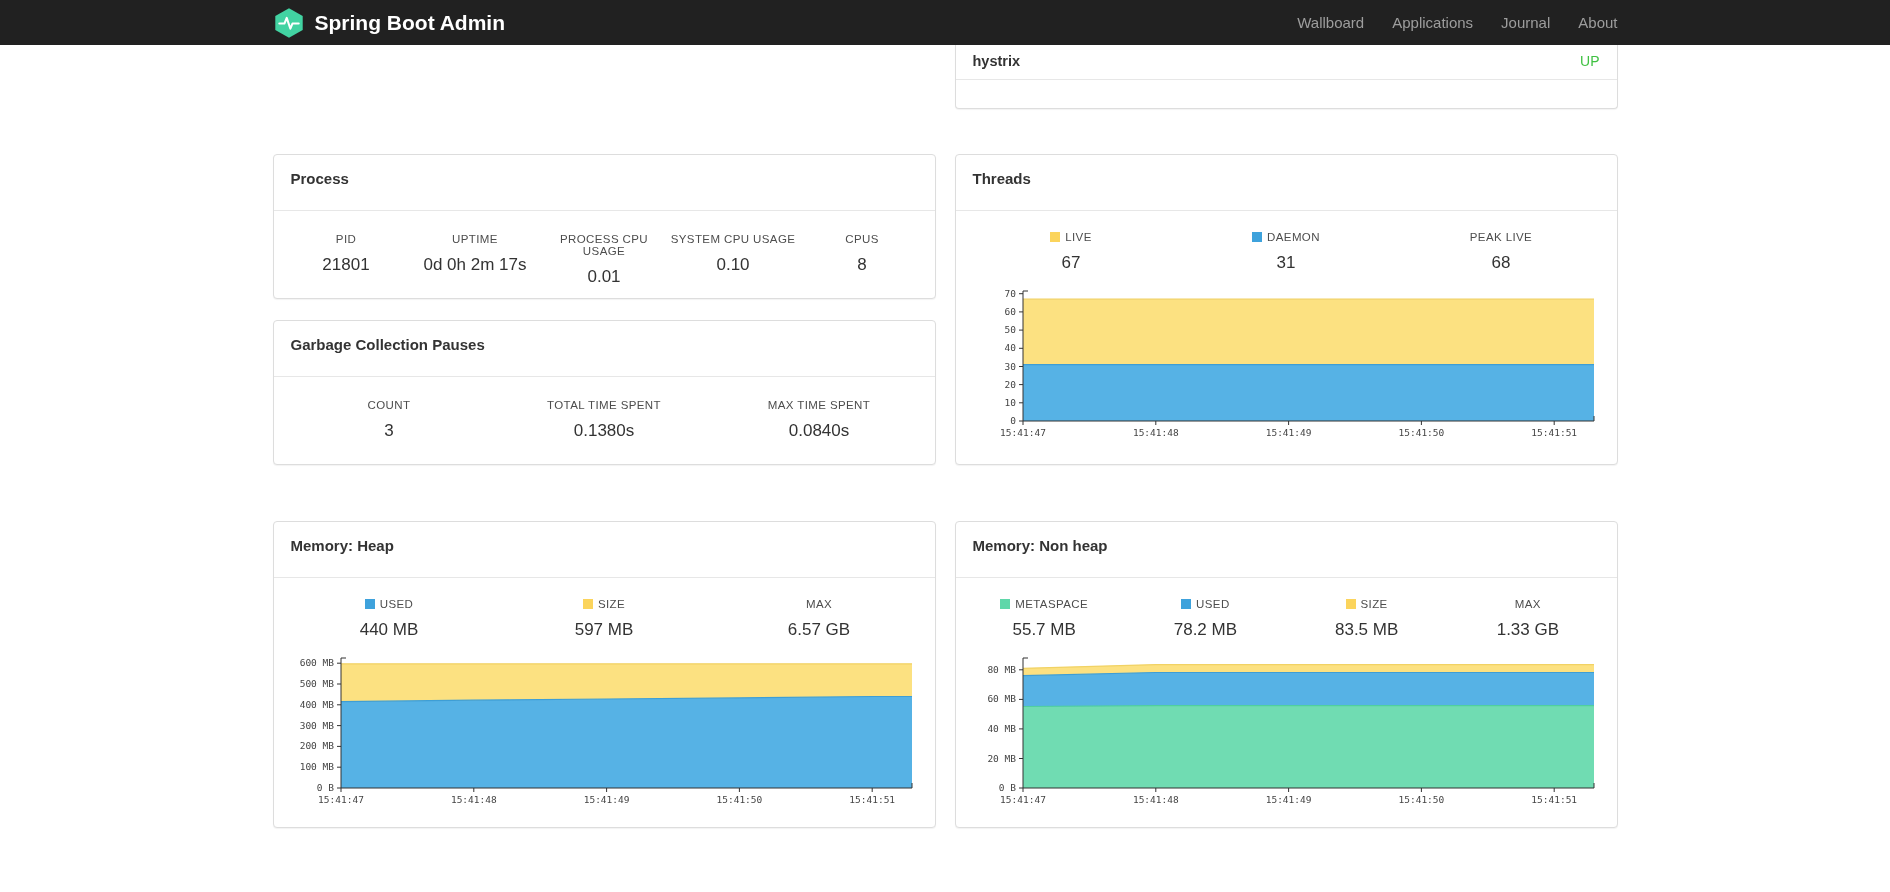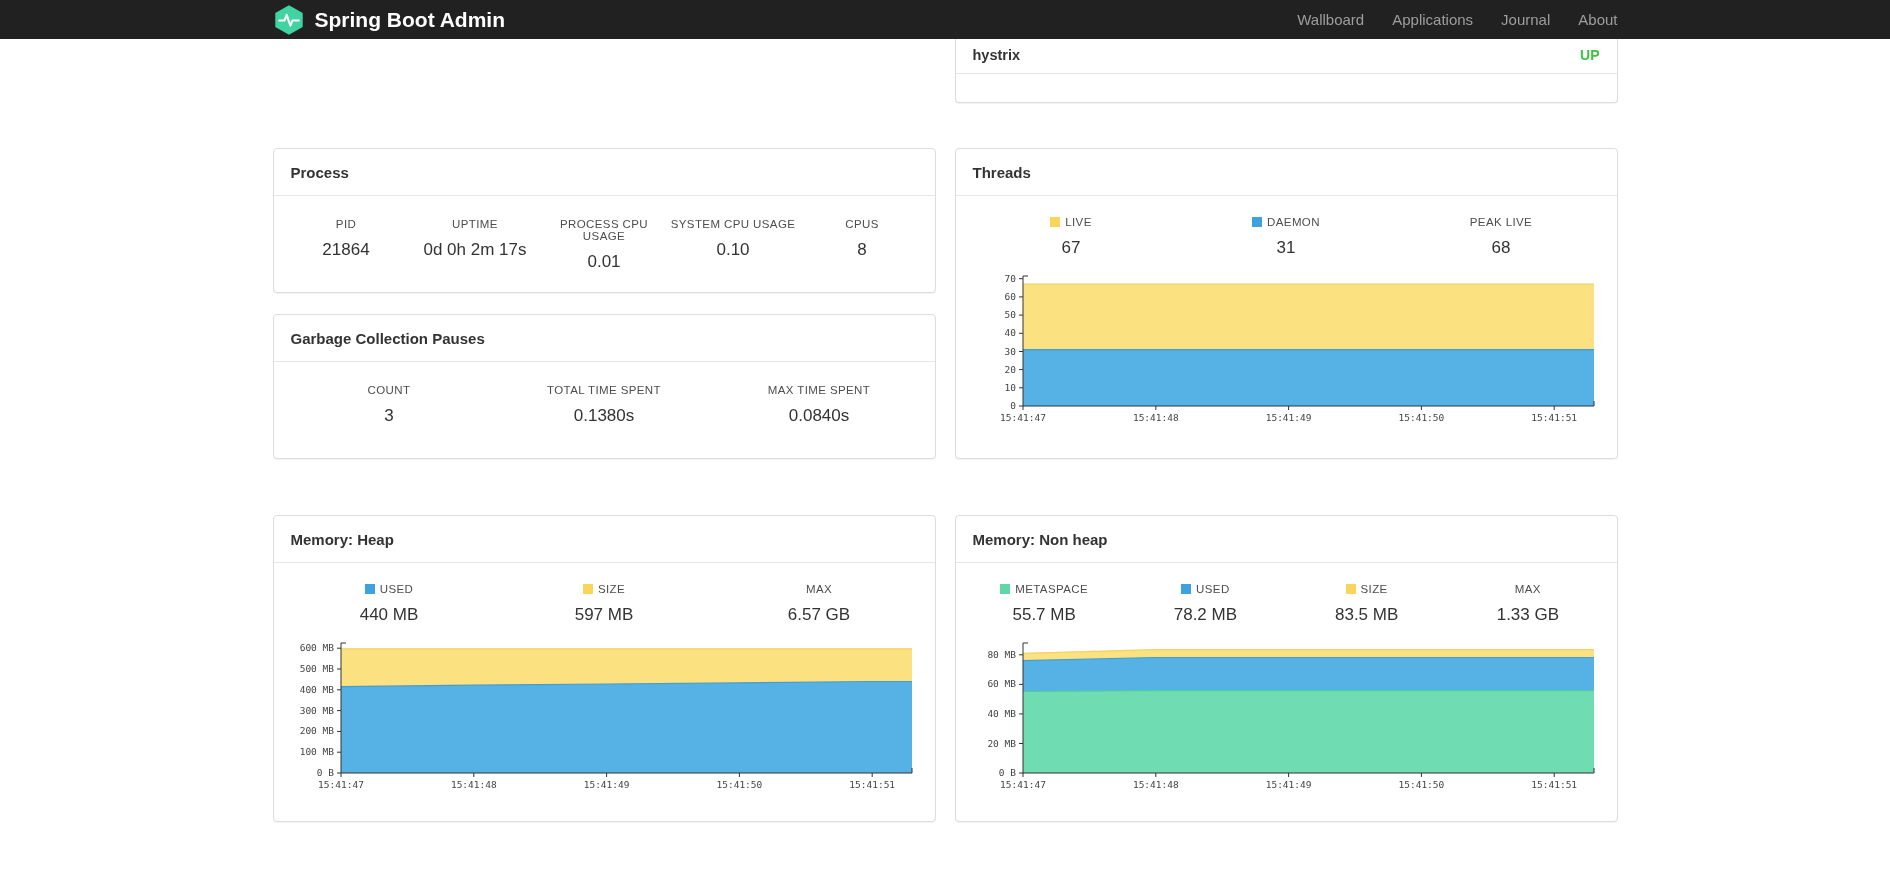--- a/index.html
+++ b/index.html
@@ -1,37 +1,37 @@
 <!DOCTYPE html>
 <html><head>
 <meta charset="utf-8">
 <style>
   html,body{margin:0;padding:0;width:1890px;height:892px;overflow:hidden;background:#fff;
     font-family:"Liberation Sans","DejaVu Sans",sans-serif;color:#333;}
-  .navbar{height:39px;background:#212121;display:flex;align-items:center;}
+  .navbar{height:45px;background:#212121;display:flex;align-items:center;}
   .navbar-inner{width:1345px;margin:0 auto;display:flex;align-items:center;}
   .brand{display:flex;align-items:center;gap:10px;color:#fff;font-weight:700;font-size:21px;text-decoration:none;cursor:pointer;}
   .logo{display:inline-flex;}
   .nav-links{margin-left:auto;display:flex;}
   .nav-link{color:#9d9d9d;font-size:15px;padding:0 14px;text-decoration:none;cursor:pointer;}
   .nav-link:last-child{padding-right:0;}
   .container{width:1345px;margin:0 auto;}
   .grid{display:grid;grid-template-columns:663px 663px;gap:19px;}
   .row-top{margin-bottom:45px;}
   .row-mem{margin-top:56px;}
   .col{display:flex;flex-direction:column;gap:21px;}
   .panel{background:#fff;border:1px solid #ddd;border-radius:4px;box-shadow:0 1px 1px rgba(0,0,0,.05);box-sizing:border-box;}
-  .panel-heading{padding:15px 17px 14px;font-size:15px;font-weight:700;color:#333;border-bottom:1px solid #e7e7e7;}
+  .panel-heading{padding:15px 17px 23px;font-size:15px;font-weight:700;color:#333;border-bottom:1px solid #e7e7e7;}
   .panel-sm{height:145px;}
   .panel-lg{height:311px;}
   .panel-mem{height:307px;}
   .partial{height:64px;border-top:none;border-radius:0 0 4px 4px;}
   .app-row{display:flex;justify-content:space-between;align-items:center;padding:8px 17px 10px;border-bottom:1px solid #e7e7e7;cursor:pointer;}
   .app-name{font-weight:700;font-size:14.5px;color:#333;}
-  .app-status{font-weight:700;font-size:14px;}
+  .app-status{font-weight:400;font-size:14px;}
   .stats{display:flex;padding:22px 8px 0;}
   .legend{padding:20px 8px 0;}
   .stat{flex:1;text-align:center;}
   .stat-label{font-size:11.5px;color:#4d4d4d;letter-spacing:.4px;display:flex;justify-content:center;align-items:center;gap:5px;text-transform:uppercase;}
   .stat-value{font-size:17px;margin-top:10px;color:#333;}
   .swatch{width:10px;height:10px;display:inline-block;}
   .chart-wrap{padding:12px 17px 0;}
   .tick{font-family:"DejaVu Sans Mono",monospace;font-size:9.5px;fill:#444;}
 </style>
 </head>
@@ -69,21 +69,21 @@
     </section>
   </div>
 
   <div class="grid">
     <div class="col">
       <section class="panel panel-sm">
         <div class="panel-heading">Process</div>
         <div class="stats">
             <div class="stat">
               <div class="stat-label">PID</div>
-              <div class="stat-value">21864</div>
+              <div class="stat-value">21801</div>
             </div>
             <div class="stat">
               <div class="stat-label">UPTIME</div>
               <div class="stat-value">0d 0h 2m 17s</div>
             </div>
             <div class="stat">
               <div class="stat-label">PROCESS CPU USAGE</div>
               <div class="stat-value">0.01</div>
             </div>
             <div class="stat">

